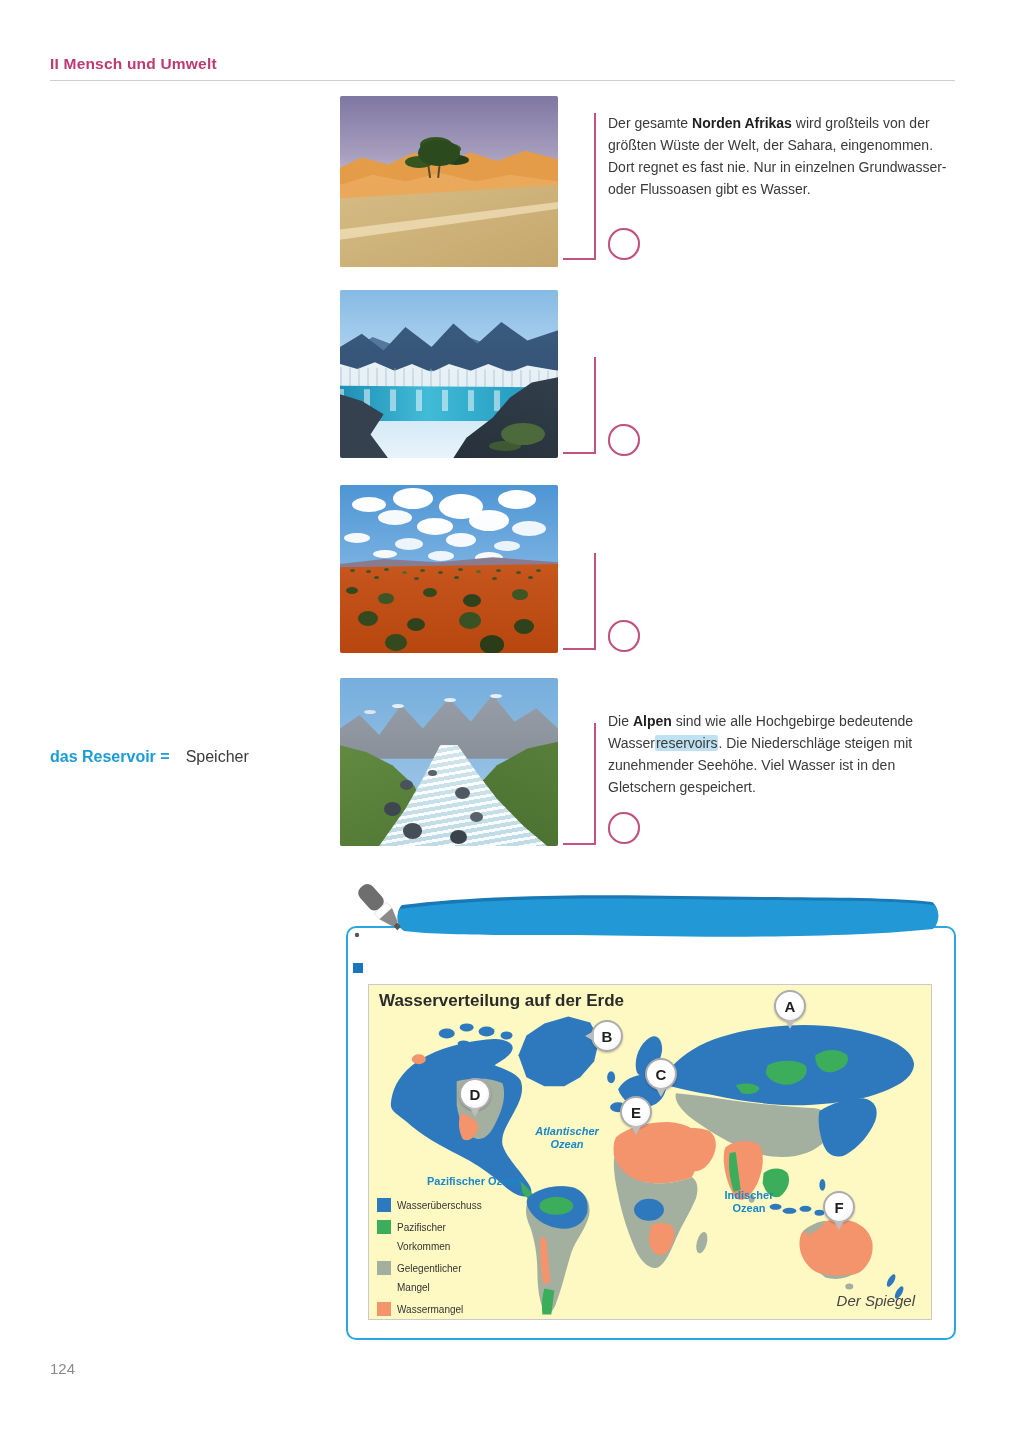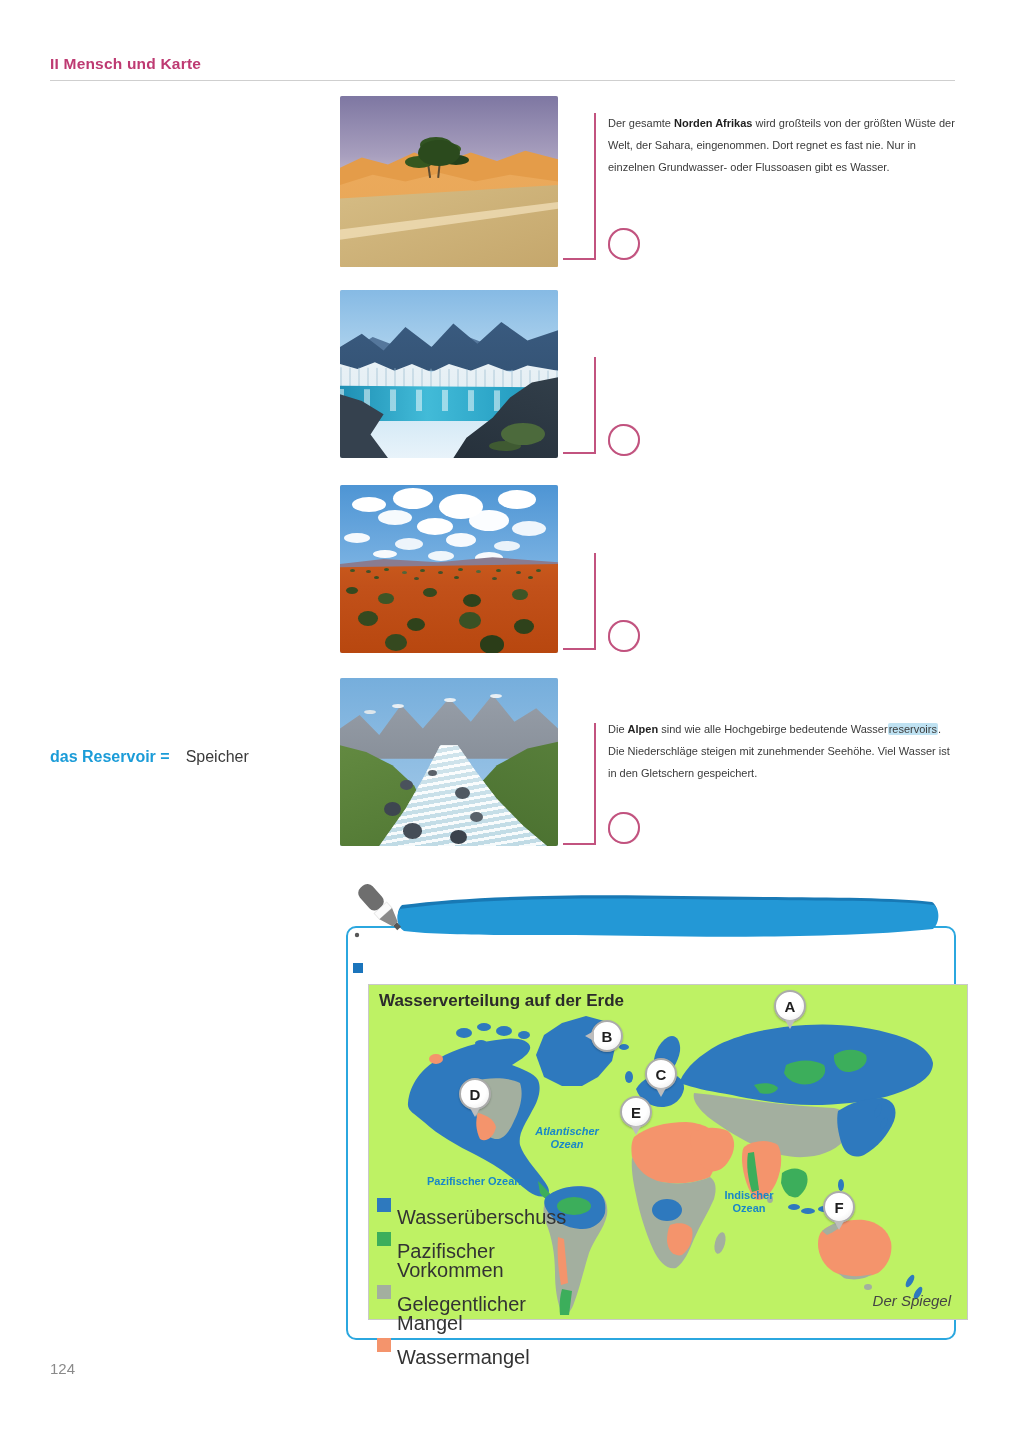--- a/index.html
+++ b/index.html
@@ -15,21 +15,21 @@
   .margin-note .term{color:#1b9cd8;font-weight:bold;}
   .margin-note .def{color:#3a3a3a;margin-left:16px;}
 
   .page-number{position:absolute;left:50px;top:1360px;font-size:15px;color:#8a8a8a;}
 
   
   .region{position:absolute;left:340px;width:616px;}
   .photo{position:absolute;left:0;top:0;width:218px;overflow:hidden;border-radius:2px;background:#ccc;}
   .ly{position:absolute;inset:0;}
   .bracket{position:absolute;left:223px;width:31px;border-right:2px solid #c2537f;border-bottom:2px solid #c2537f;}
-  .rtext{position:absolute;left:268px;width:347px;margin:0;font-size:11px;line-height:22px;color:#3a3a3a;}
+  .rtext{position:absolute;left:268px;width:347px;margin:0;font-size:14px;line-height:22px;color:#3a3a3a;}
   .rtext b{color:#1f1f1f;}
   .hl{background:#bfe2f2;border-radius:2px;padding:0 1px;}
   .answer-circle{position:absolute;left:268px;width:28px;height:28px;border:2.5px solid #c2537f;
       border-radius:48% 52% 50% 50%/52% 48% 52% 48%;}
   .answer-circle::after{content:"";position:absolute;inset:-2px;border:1.5px solid rgba(194,83,127,.45);
       border-radius:52% 48% 50% 52%/48% 52% 48% 52%;transform:rotate(9deg);}
 
   
   .p1 .sky{background:linear-gradient(180deg,#7e77a2 0%,#a89fbe 35%,#d6ccd8 58%,#eee4dc 75%,#f4e7d0 100%);}
   .p1 .duneA{clip-path:polygon(0 42%,10% 36%,22% 40%,34% 33%,47% 39%,60% 33%,72% 38%,85% 32%,100% 37%,100% 100%,0 100%);background:#e49c49;}
@@ -86,44 +86,44 @@
   
   .panel{position:absolute;left:346px;top:926px;width:606px;height:410px;border:2px solid #2ba7df;border-radius:10px;background:#fff;}
   .banner{position:absolute;left:392px;top:891px;width:550px;height:48px;}
   .banner-title{position:absolute;left:424px;top:891px;width:500px;height:48px;line-height:46px;
       font-size:19px;font-weight:bold;color:#fff;}
   .pen{position:absolute;left:348px;top:878px;width:64px;height:64px;}
   .bullet{position:absolute;left:353px;top:963px;width:10px;height:10px;}
   .instruction{position:absolute;left:372px;top:954px;width:576px;font-size:16.5px;color:#2f2f2f;}
 
   
-  .mapbox{position:absolute;left:368px;top:984px;width:562px;height:334px;border:1px solid #c9c9c9;background:#bef264;padding-left:36px;}
+  .mapbox{position:absolute;left:368px;top:984px;width:562px;height:334px;border:1px solid #c9c9c9;background:#fef9c3;}
   .map-title{position:absolute;left:10px;top:6px;font-size:17px;font-weight:bold;color:#2b2b2b;}
   .worldsvg{position:absolute;inset:0;width:100%;height:100%;}
   .ocean{position:absolute;text-align:center;font-size:11px;font-weight:bold;color:#1987c8;line-height:13px;}
   .oc-atl{left:144px;top:140px;width:108px;font-style:italic;}
   .oc-pac{left:30px;top:190px;width:150px;}
   .oc-ind{left:328px;top:204px;width:104px;}
   .legend{position:absolute;left:8px;top:211px;}
   .leg-item{display:flex;margin-bottom:3px;}
   .swatch{width:14px;height:14px;margin:2px 6px 0 0;flex:none;}
-  .leg-label{font-size:20px;line-height:19px;color:#333;margin-top:12px;}
+  .leg-label{font-size:10px;line-height:19px;color:#333;}
   .map-source{position:absolute;right:16px;bottom:10px;font-size:15px;font-style:italic;color:#444;}
   .pin{position:absolute;width:28px;height:28px;border-radius:50%;border:2px solid #ababab;
       background:radial-gradient(circle at 40% 35%,#fff 55%,#e7e7e7);display:flex;align-items:center;justify-content:center;
       font-size:15px;font-weight:bold;color:#1f1f1f;box-shadow:0 1px 2px rgba(0,0,0,.25);}
   .pin::after{content:"";position:absolute;left:9px;top:28px;border:5px solid transparent;border-top:9px solid #bdbdbd;}
   .pin.pin-left::after{left:-13px;top:9px;border:5px solid transparent;border-right:9px solid #bdbdbd;}
 </style>
 </head>
 <body>
 
 <div class="page">
 
-  <span class="chapter">II  Mensch und Karte</span>
+  <span class="chapter">II  Mensch und Umwelt</span>
   <div class="header-rule"></div>
 
   <div class="margin-note">
     <span class="term">das Reservoir =</span><span class="def">Speicher</span>
   </div>
 
   <section class="region" style="top:96px;height:174px">
     <div class="photo p1" style="height:171px">
       <div class="ly sky"></div>
       <div class="ly duneA"></div>
@@ -175,21 +175,21 @@
       <div class="ly sky"></div>
       <div class="ly peaks"></div>
       <div class="snow"></div>
       <div class="ly greenL"></div>
       <div class="ly greenR"></div>
       <div class="ly stream"></div>
       <div class="ly streak"></div>
       <div class="rocks"></div>
     </div>
     <div class="bracket" style="top:45px;height:120px"></div>
-    <p class="rtext" style="top:40px"><span>Die </span><b>Alpen</b><span> sind wie alle Hochgebirge bedeutende Wasser</span><span class="hl">reservoirs</span><span>. Die Niederschläge steigen mit zunehmender Seehöhe. Viel Wasser ist in den Gletschern gespeichert.</span></p>
+    <p class="rtext" style="top:32px"><span>Die </span><b>Alpen</b><span> sind wie alle Hochgebirge bedeutende Wasser</span><span class="hl">reservoirs</span><span>. Die Niederschläge steigen mit zunehmender Seehöhe. Viel Wasser ist in den Gletschern gespeichert.</span></p>
     <span class="answer-circle" style="top:134px"></span>
   </section>
 
   <div class="panel"></div>
 
   <svg class="banner" viewBox="0 0 550 48">
     <path d="M10,14 C80,5 180,3 290,5 C400,7 490,5 540,11 C547,15 547,29 540,35 C470,43 360,44 250,42 C150,40 60,43 12,37 C4,33 4,19 10,14 Z" fill="#1879b5"></path>
     <path d="M8,18 C70,9 170,6 280,8 C395,10 495,8 542,14 C548,18 548,32 541,38 C475,45 365,47 255,45 C155,43 62,46 12,40 C4,36 4,23 8,18 Z" fill="#2398d6"></path>
   </svg>
 

